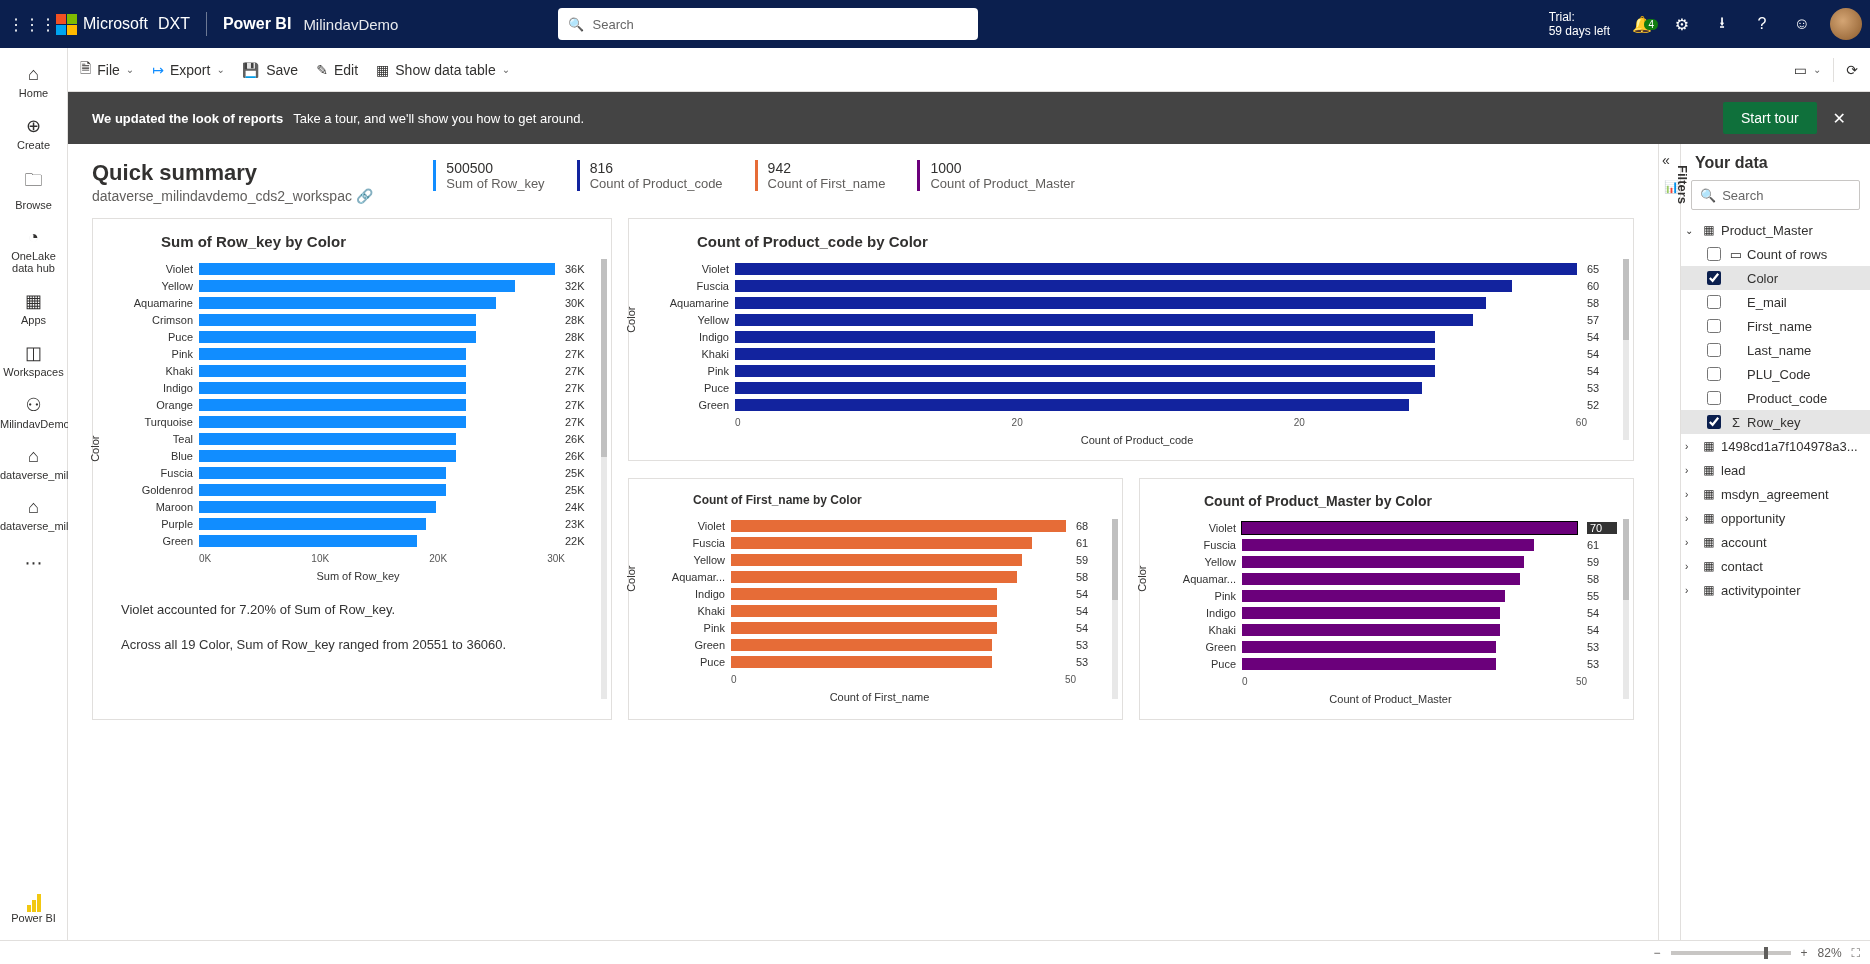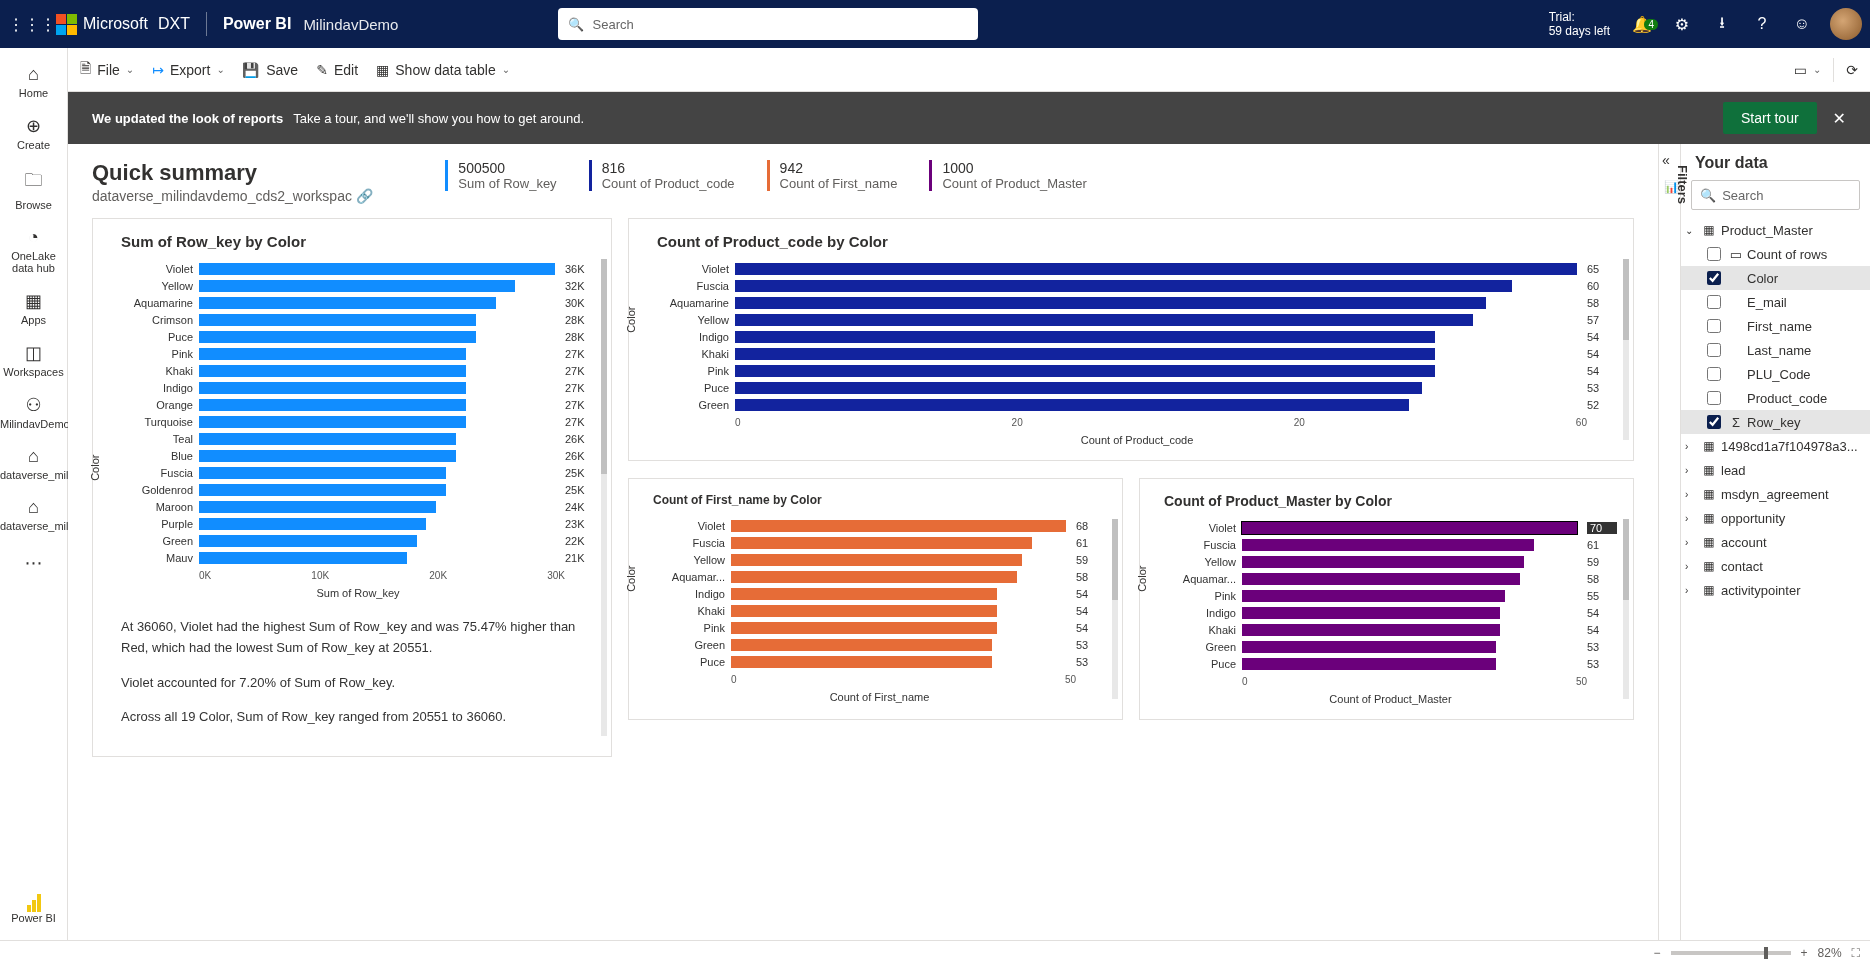--- a/index.html
+++ b/index.html
@@ -44,31 +44,31 @@
 
 .banner { position: absolute; top: 92px; left: 68px; right: 0; height: 52px; background: #444; color: #fff; display: flex; align-items: center; padding: 0 24px; }
 .banner-bold { font-weight: 600; margin-right: 10px; }
 .banner-btn { margin-left: auto; background: #0f703b; color: #fff; border: none; padding: 8px 18px; font-size: 14px; cursor: pointer; border-radius: 2px; }
 .banner-close { margin-left: 16px; font-size: 16px; cursor: pointer; }
 
 
 .main { position: absolute; top: 144px; left: 68px; right: 0; bottom: 24px; display: flex; }
 
 .canvas { flex: 1; padding: 16px 24px; overflow: auto; background:#fff; }
-.qs-header { display: flex; align-items: flex-start; gap: 12px; margin-bottom: 14px; }
+.qs-header { display: flex; align-items: flex-start; margin-bottom: 14px; }
 .qs-title h2 { font-size: 22px; font-weight: 600; }
 .qs-sub { font-size: 14px; color: #605e5c; margin-top: 2px;}
 .kpis { display: flex; gap: 32px; margin-left: 60px; }
 .kpi { border-left: 3px solid; padding-left: 10px; }
 .kpi .val { font-size: 14px; font-weight: 400; }
 .kpi .lbl { font-size: 13px; color: #605e5c; }
 
 .grid { display: grid; grid-template-columns: 520px 1fr; gap: 16px; }
 .card { border: 1px solid #e1dfdd; background: #fff; padding: 14px 16px; position: relative; }
-.card-title { font-size: 15px; font-weight: 600; margin-bottom: 10px; }
+.card-title { font-size: 15px; font-weight: 600; margin-bottom: 10px; margin-left: 40px; }
 .card-scroll { position: absolute; right: 4px; top: 40px; bottom: 20px; width: 6px; background: #e8e8e8; }
 .card-scroll::before { content:''; position:absolute; top:0; left:0; width:100%; height:45%; background:#c0c0c0; }
 
 .barchart { font-size: 11px; }
 .bar-row { display:flex; align-items:center; height: 17px; gap: 6px;}
 .bar-lbl { flex: 0 0 72px; text-align: right; color: #333; font-size:11px; overflow:hidden; white-space:nowrap; text-overflow:ellipsis;}
 .bar-track { flex: 1; position: relative; height: 12px; }
 .bar { height: 100%; }
 .bar-val { font-size: 11px; margin-left: 4px; color: #333; width:30px;}
 .axis-lbl { text-align:center; font-size:11px; color:#333; margin-top:6px;}
@@ -346,38 +346,30 @@
               </div>
       <div class="bar-val" style="">23K</div>
             </div>
             <div class="bar-row">
               <div class="bar-lbl">Green</div>
       <div class="bar-track">
                 <div class="bar" style="width:61.111111111111114%;background:#118dff;"></div>
               </div>
       <div class="bar-val" style="">22K</div>
             </div>
-            <div class="bar-row">
-              <div class="bar-lbl">Mauv</div>
-      <div class="bar-track">
-                <div class="bar" style="width:58.333333333333336%;background:#118dff;"></div>
-              </div>
-      <div class="bar-val" style="">21K</div>
-            </div>
           </div>
         <div class="ticks" id="ticks0">
             <span>0K</span>
             <span>10K</span>
             <span>20K</span>
             <span>30K</span>
           </div>
         <div class="axis-lbl">Sum of Row_key</div>
         <div class="card-scroll"></div>
         <div class="insights">
-          <p>At 36060, Violet had the highest Sum of Row_key and was 75.47% higher than Red, which had the lowest Sum of Row_key at 20551.</p>
           <p>Violet accounted for 7.20% of Sum of Row_key.</p>
           <p>Across all 19 Color, Sum of Row_key ranged from 20551 to 36060.</p>
         </div>
       </div>
 
       <div class="right-col">
         <div class="card" style="position:relative; padding-left:28px;">
           <div class="card-title">Count of Product_code by Color</div>
           <div class="y-lbl">Color</div>
           <div class="barchart" id="chart1">

